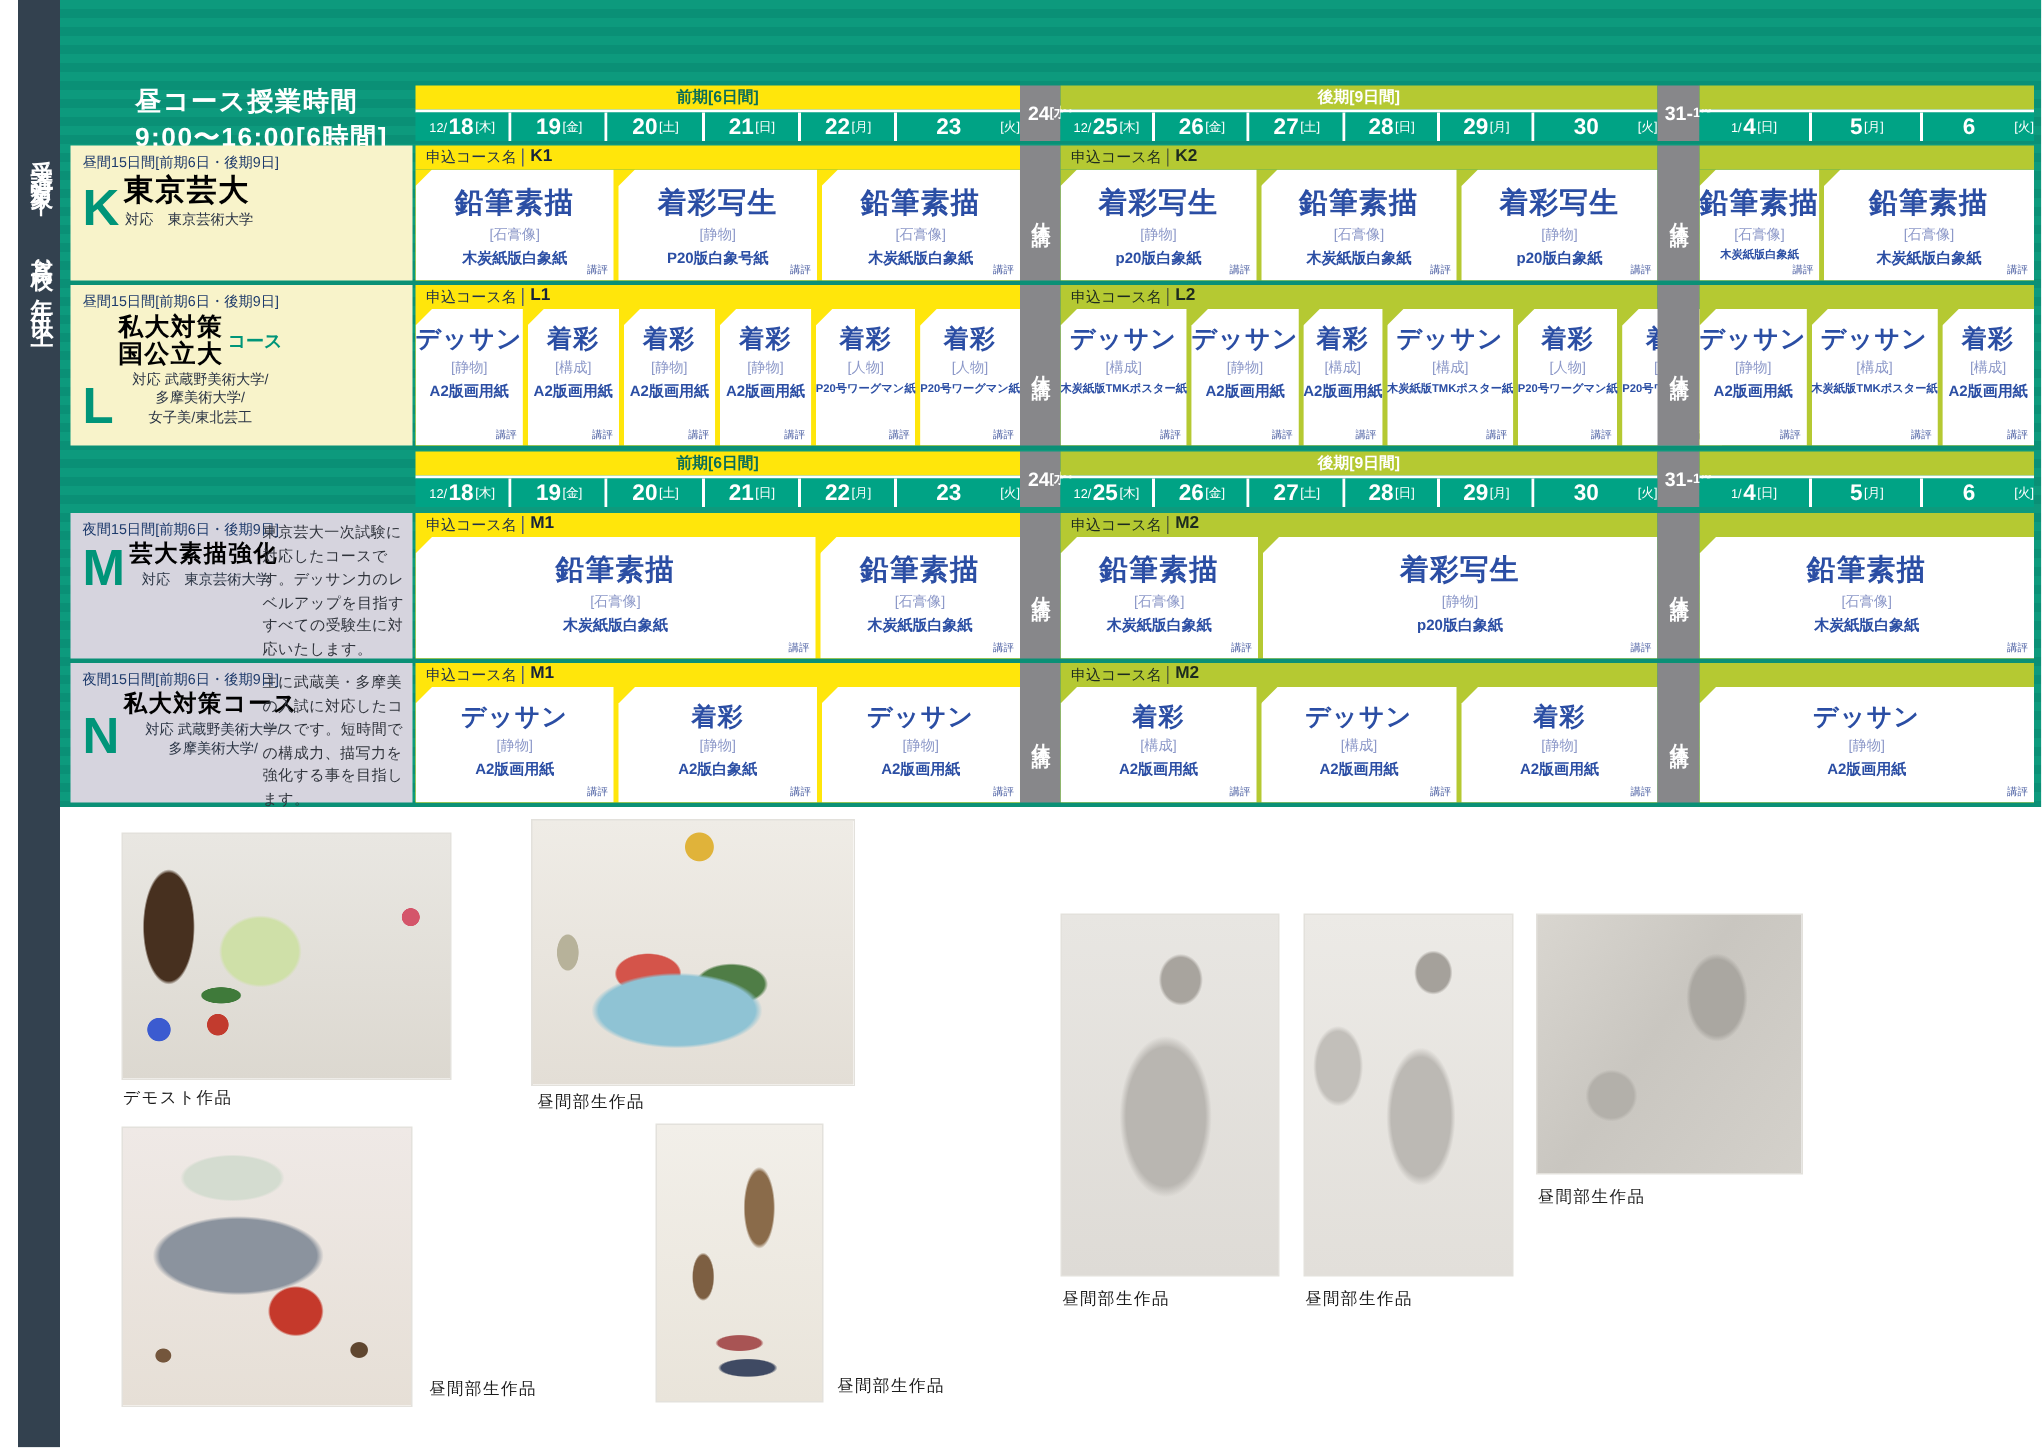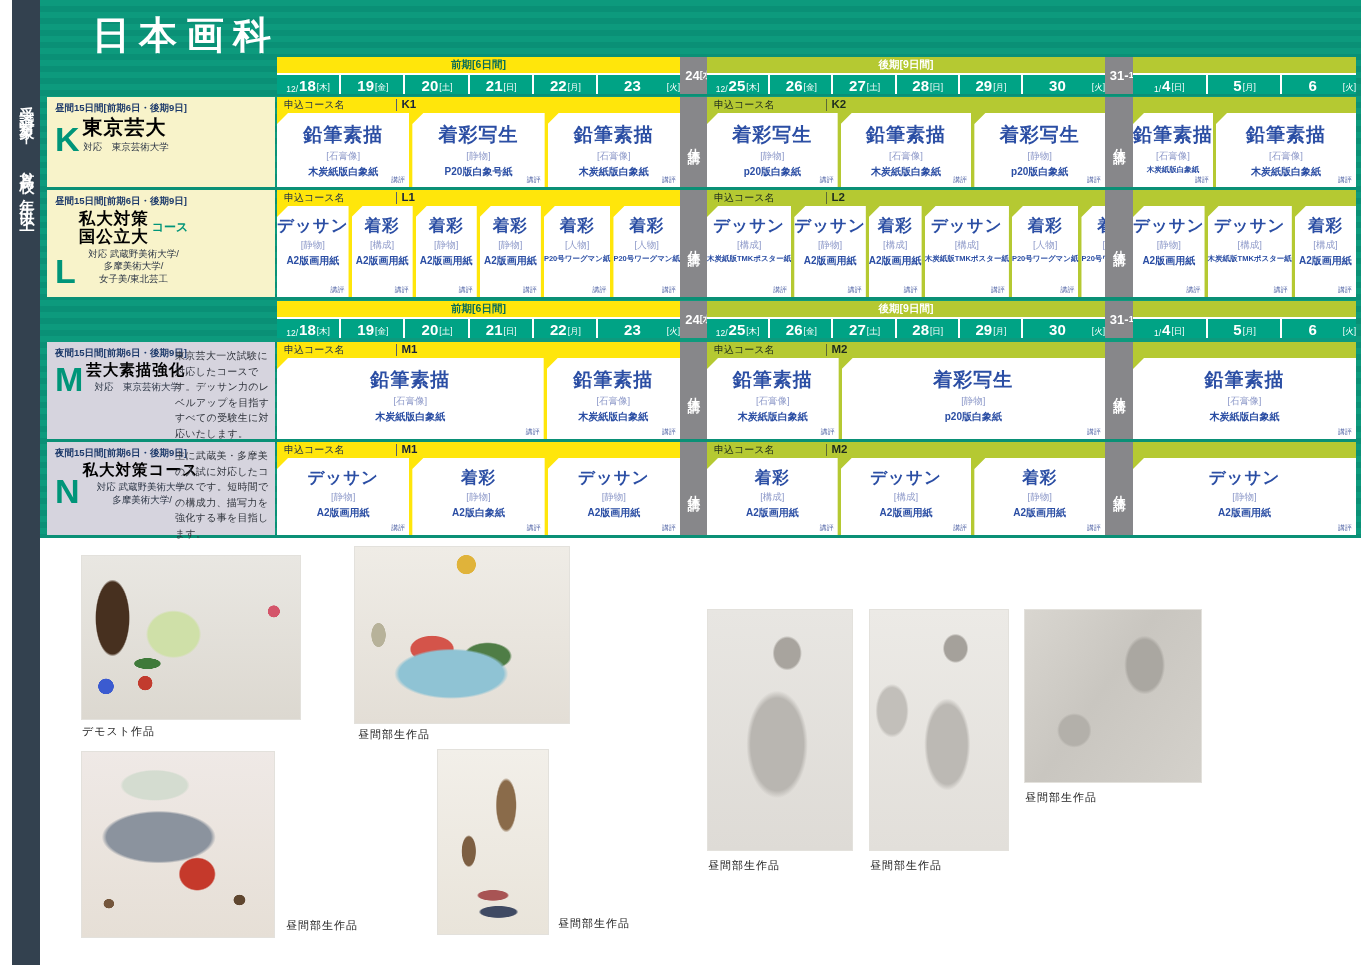--- a/index.html
+++ b/index.html
@@ -17,46 +17,46 @@
   .dept-title{position:absolute;left:52px;top:10px;font-size:38px;font-weight:bold;color:#fff;letter-spacing:9px;}
   .time-label{position:absolute;left:50px;color:#fff;font-weight:bold;font-size:17.5px;line-height:1.35;letter-spacing:1px;}
 
   
   .hdr-row{position:absolute;left:0;width:100%;height:37px;}
   .grp{position:absolute;top:0;height:100%;}
   .band{height:16px;display:flex;align-items:center;box-sizing:border-box;}
   .period-band{justify-content:center;font-size:10.5px;font-weight:bold;}
   .band-yellow{background:#ffe60b;color:#0a6e58;}
   .band-green{background:#b5c932;color:#fff;}
-  .course-band{justify-content:flex-start;padding-left:7px;gap:48px;}
+  .course-band{justify-content:flex-start;padding-left:7px;}
   .course-band .bl{font-size:10px;color:#22324a;}
   .course-band .bc{font-size:11.5px;font-weight:bold;color:#17233a;border-left:1px solid #55606f;
         padding-left:4px;margin-left:4px;line-height:1;}
   .band-green.course-band .bl,.band-green.course-band .bc{color:#1d2b1f;border-color:#5c6a35;}
   .dates{display:flex;height:21px;box-sizing:border-box;border-top:2px solid #fff;}
-  .date{flex:1;display:flex;align-items:flex-end;justify-content:center;color:#fff;background:#00a385;
+  .date{flex:1;display:flex;align-items:center;justify-content:center;color:#fff;background:#00a385;
         border-right:2px solid #fff;}
   .date:last-child{border-right:none;gap:25px;}
   .dp{font-size:8.5px;margin-right:1px;}
   .dn{font-size:15px;font-weight:bold;}
   .dd{font-size:8.5px;margin-left:1px;}
 
   
   .gray-col{position:absolute;top:0;height:100%;background:#87878a;display:flex;align-items:center;
         justify-content:center;box-sizing:border-box;}
   .break-col{flex-direction:row;color:#fff;font-weight:bold;line-height:1.05;padding-left:13px;}
   .break-top{font-size:13px;} .break-bottom{font-size:9px;}
   .closed-txt{writing-mode:vertical-rl;color:#fff;font-size:12.5px;font-weight:bold;letter-spacing:4px;}
 
   
   .crow{position:absolute;left:0;width:100%;}
   .row-label{position:absolute;left:7px;width:228px;height:100%;box-sizing:border-box;padding:5px 6px 4px 8px;}
   .row-label.day{background:#f8f3ca;}
   .row-label.night{background:#d6d4de;}
-  .lab-tag{font-size:9.5px;font-weight:bold;color:#1d3a6b;white-space:nowrap;}
+  .lab-tag{font-size:9.5px;font-weight:normal;color:#1d3a6b;white-space:nowrap;}
   .lab-row{display:flex;align-items:flex-end;margin-top:2px;}
   .lab-letter{font-size:34px;font-weight:bold;color:#009579;line-height:.85;margin-right:3px;}
   .lab-block{display:flex;flex-direction:column;}
   .lab-titlewrap{display:flex;align-items:center;gap:3px;}
   .lab-lines{display:flex;flex-direction:column;}
   .lab-title{font-size:20px;font-weight:bold;color:#000000;letter-spacing:1px;line-height:1.08;white-space:nowrap;}
   .crow.nightrow .lab-title{font-size:15.5px;}
   .crow.lrow .lab-title{font-size:16.5px;}
   .lab-suffix{font-size:12px;font-weight:bold;color:#009579;}
   .lab-support{font-size:9.5px;color:#2b3545;white-space:pre-line;line-height:1.35;text-align:center;margin-top:2px;}
@@ -126,22 +126,25 @@
 </head>
 <body>
 
 <div class="page">
 
   <div class="sidebar">
     <span class="sidebar-text">受講対象 ― 高校3年生以上</span>
   </div>
 
   <div class="panel">
-    <div class="dept-title">日本画科</div>
-
+
+    <div class="time-label" style="top:56px">
+      <div>昼コース授業時間</div>
+      <div>9:00〜16:00[6時間]</div>
+    </div>
 
     <div class="hdr-row" style="top:57px">
       <div class="grp" style="left:237px;width:403px">
         <div class="band period-band band-yellow">
           <span>前期[6日間]</span>
         </div>
         <div class="dates">
 
         <div class="date">
               <span class="dp">12/</span>

